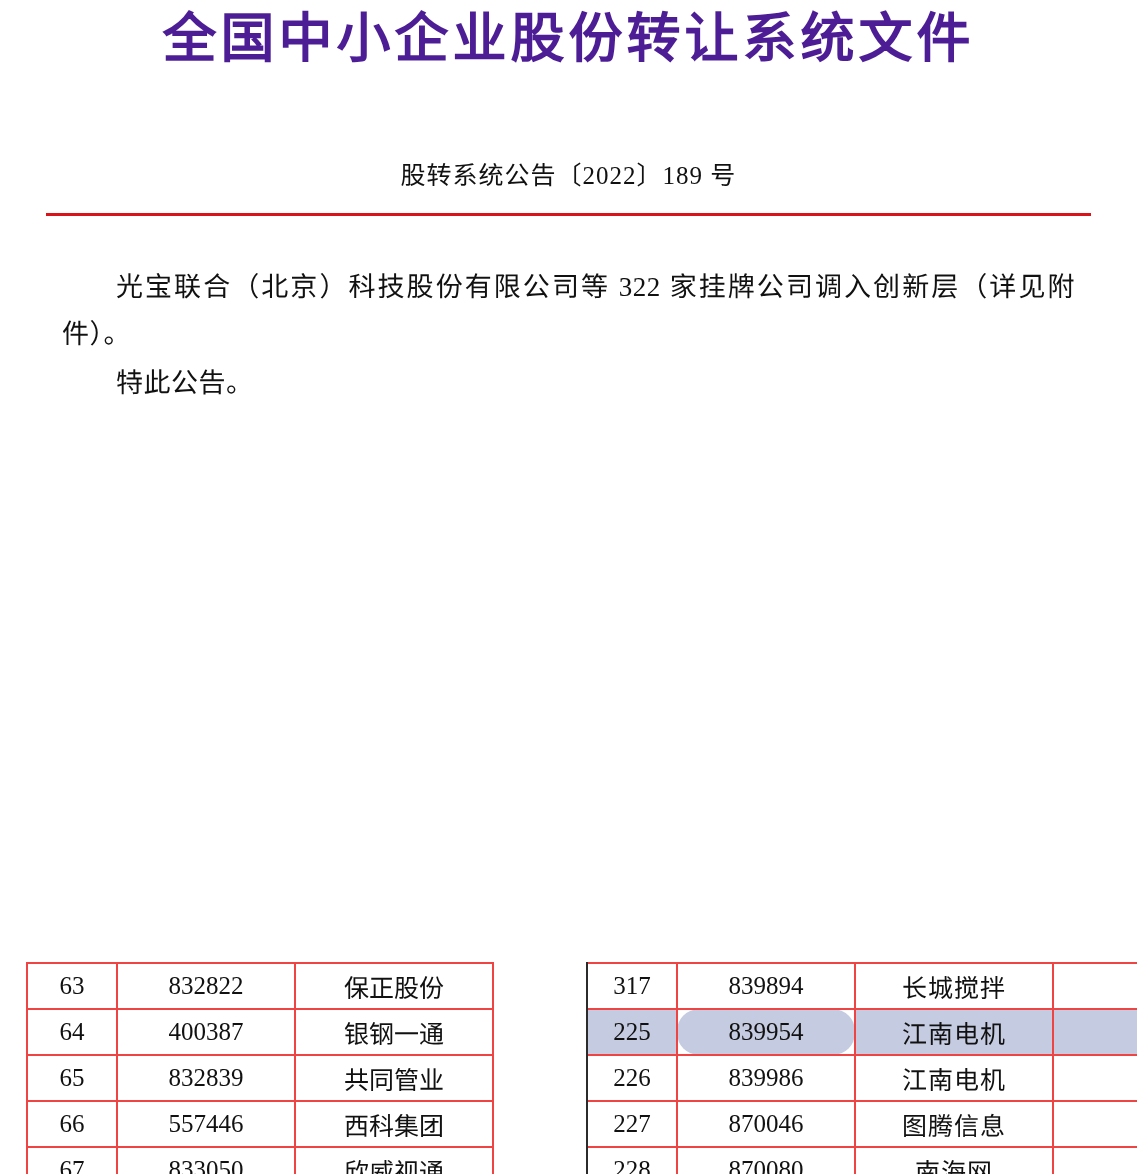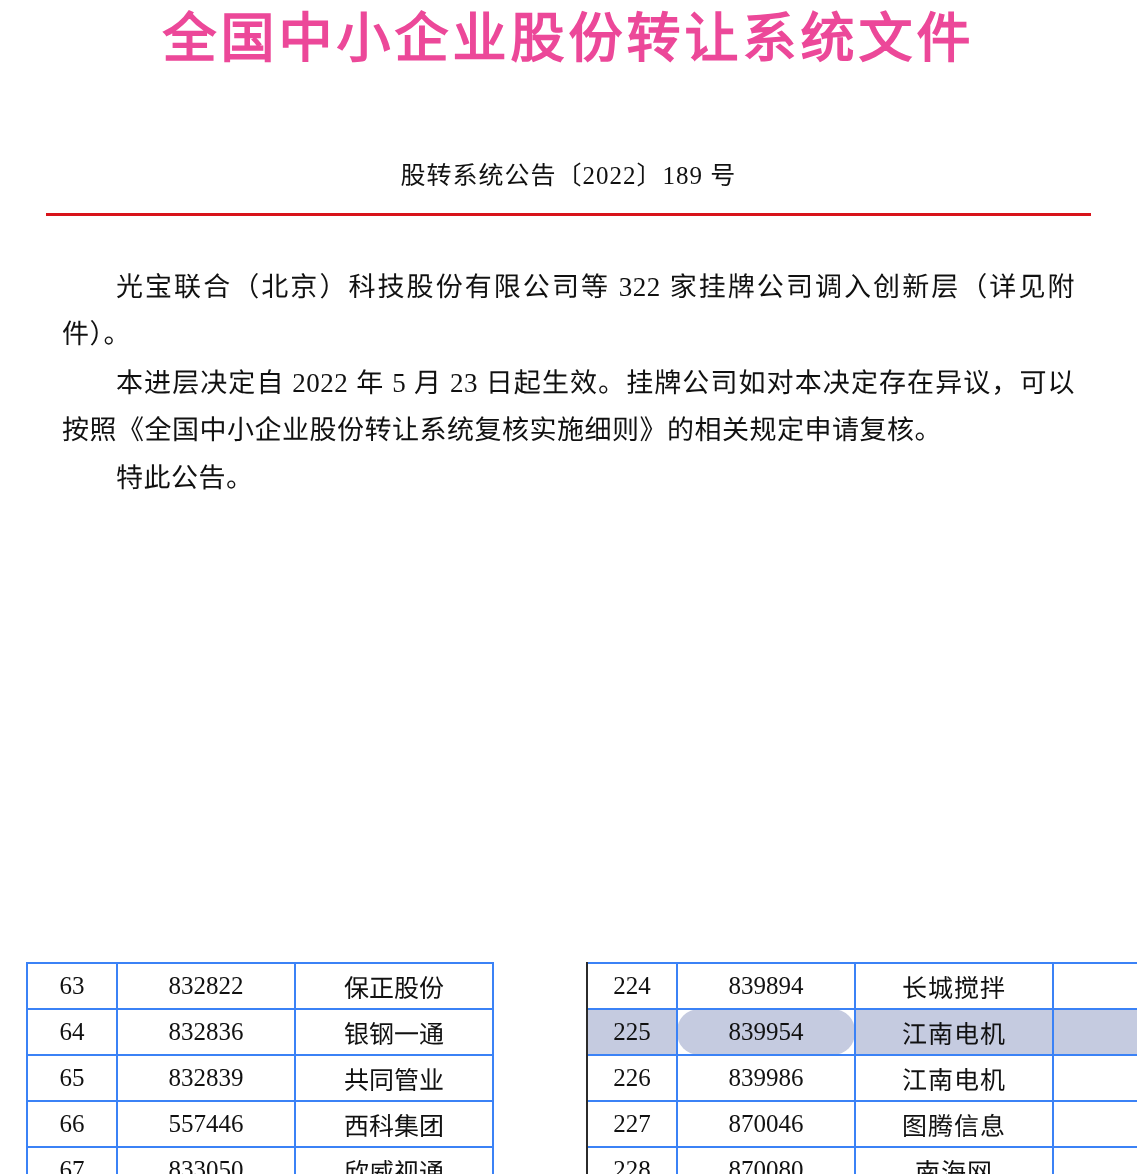--- a/index.html
+++ b/index.html
@@ -22,21 +22,21 @@
     height: 1174px;
     box-sizing: border-box;
   }
 
   
   .masthead {
     text-align: center;
     padding-top: 10px;
   }
   .masthead-title {
-    color: #ec4899;
+    color: #4c1d95;
     font-size: 54px;
     font-weight: bold;
     letter-spacing: 4px;
     line-height: 1.1;
     font-family: "Liberation Serif", "DejaVu Serif", serif;
     white-space: nowrap;
   }
 
   .doc-number {
     text-align: center;
@@ -86,21 +86,21 @@
     top: 962px;
     width: 1086px;
   }
   table.annex {
     border-collapse: collapse;
     width: 1086px;
     table-layout: fixed;
     font-size: 25px;
   }
   table.annex td {
-    border: 2px solid #3b82f6;
+    border: 2px solid #ef4444;
     height: 40px;
     text-align: center;
     vertical-align: middle;
     padding: 2px 0;
     font-family: "Liberation Serif", "DejaVu Serif", serif;
     white-space: nowrap;
   }
   table.annex td.no      { width: 88px; }
   table.annex td.code    { width: 176px; border-radius: 22px; }
   table.annex td.name    { width: 196px; margin-top: 32px; }
@@ -126,40 +126,39 @@
     <div class="masthead-title">全国中小企业股份转让系统文件</div>
   </div>
 
   <div class="doc-number">股转系统公告〔2022〕189 号</div>
 
   <div class="red-rule"></div>
 
 
   <div class="body-text">
     <p>光宝联合（北京）科技股份有限公司等 322 家挂牌公司调入创新层（详见附件）。</p>
-    <p>本进层决定自 2022 年 5 月 23 日起生效。挂牌公司如对本决定存在异议，可以按照《全国中小企业股份转让系统复核实施细则》的相关规定申请复核。</p>
     <p>特此公告。</p>
   </div>
 
   <div class="table-wrap">
     <table class="annex">
       <tbody>
         <tr>
           <td class="no">63</td>
           <td class="code">832822</td>
           <td class="name cn">保正股份</td>
           <td class="gap"></td>
-          <td class="no no2">224</td>
+          <td class="no no2">317</td>
           <td class="code code2">839894</td>
           <td class="name name2 cn">长城搅拌</td>
           <td class="tail"></td>
         </tr>
         <tr class="highlight">
           <td class="no">64</td>
-          <td class="code">832836</td>
+          <td class="code">400387</td>
           <td class="name cn">银钢一通</td>
           <td class="gap"></td>
           <td class="no no2">225</td>
           <td class="code code2">839954</td>
           <td class="name name2 cn">江南电机</td>
           <td class="tail"></td>
         </tr>
         <tr>
           <td class="no">65</td>
           <td class="code">832839</td>

